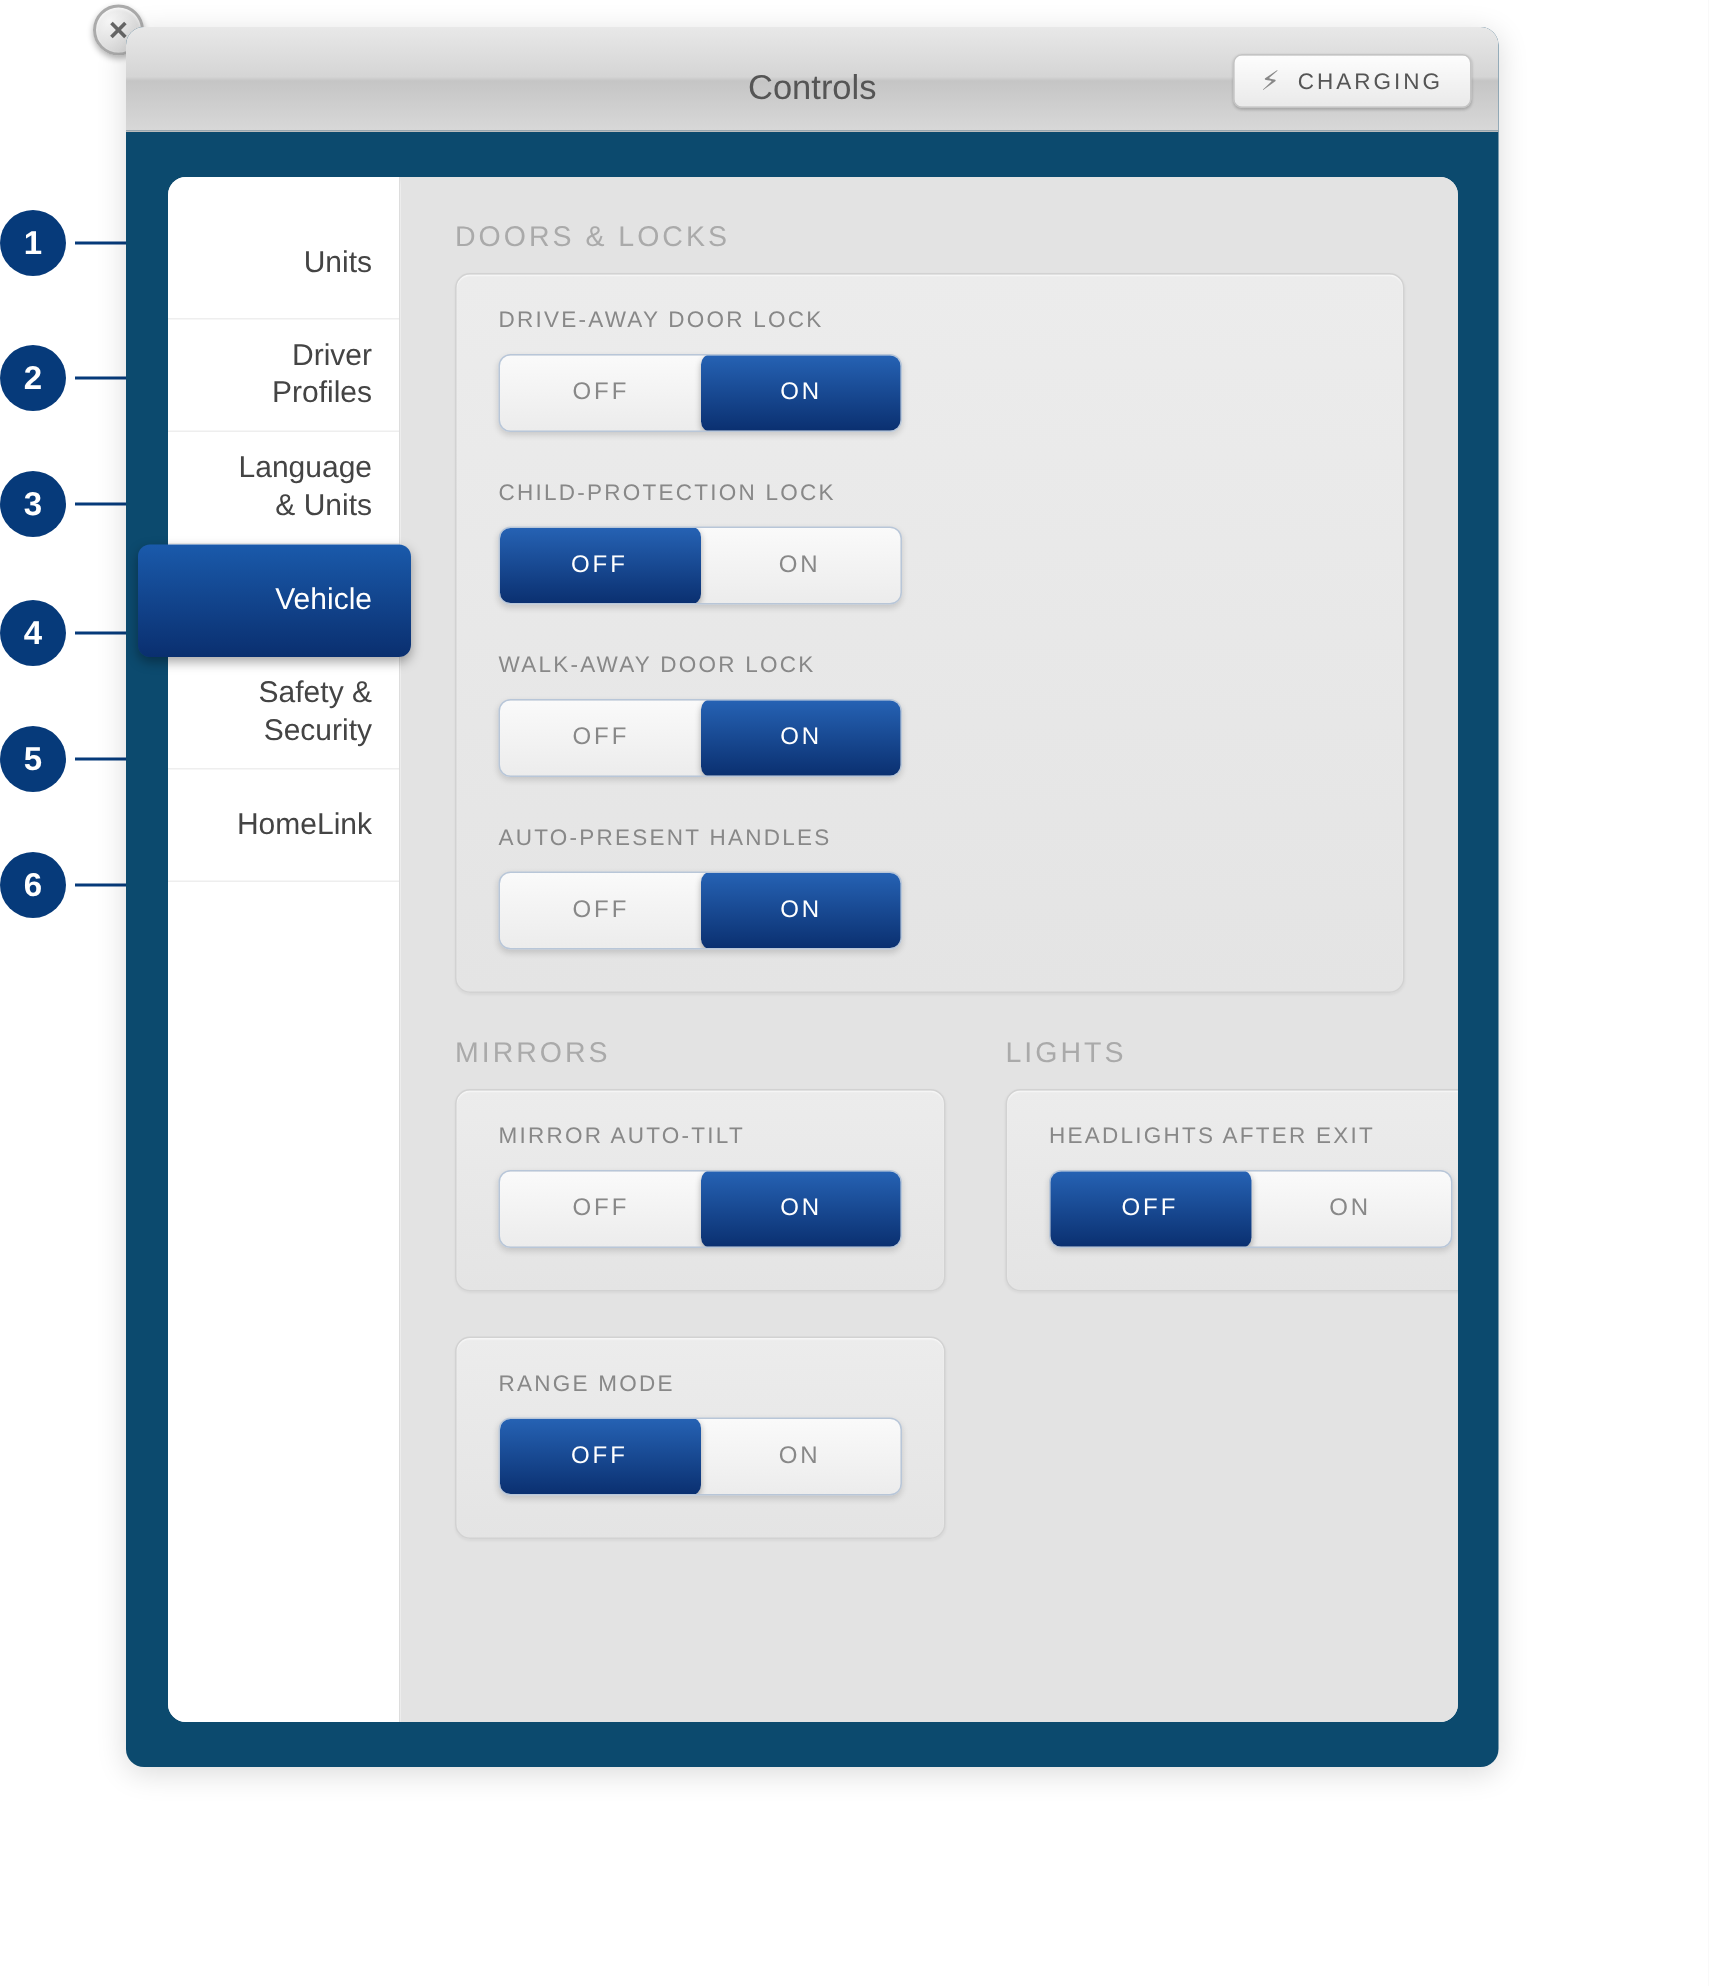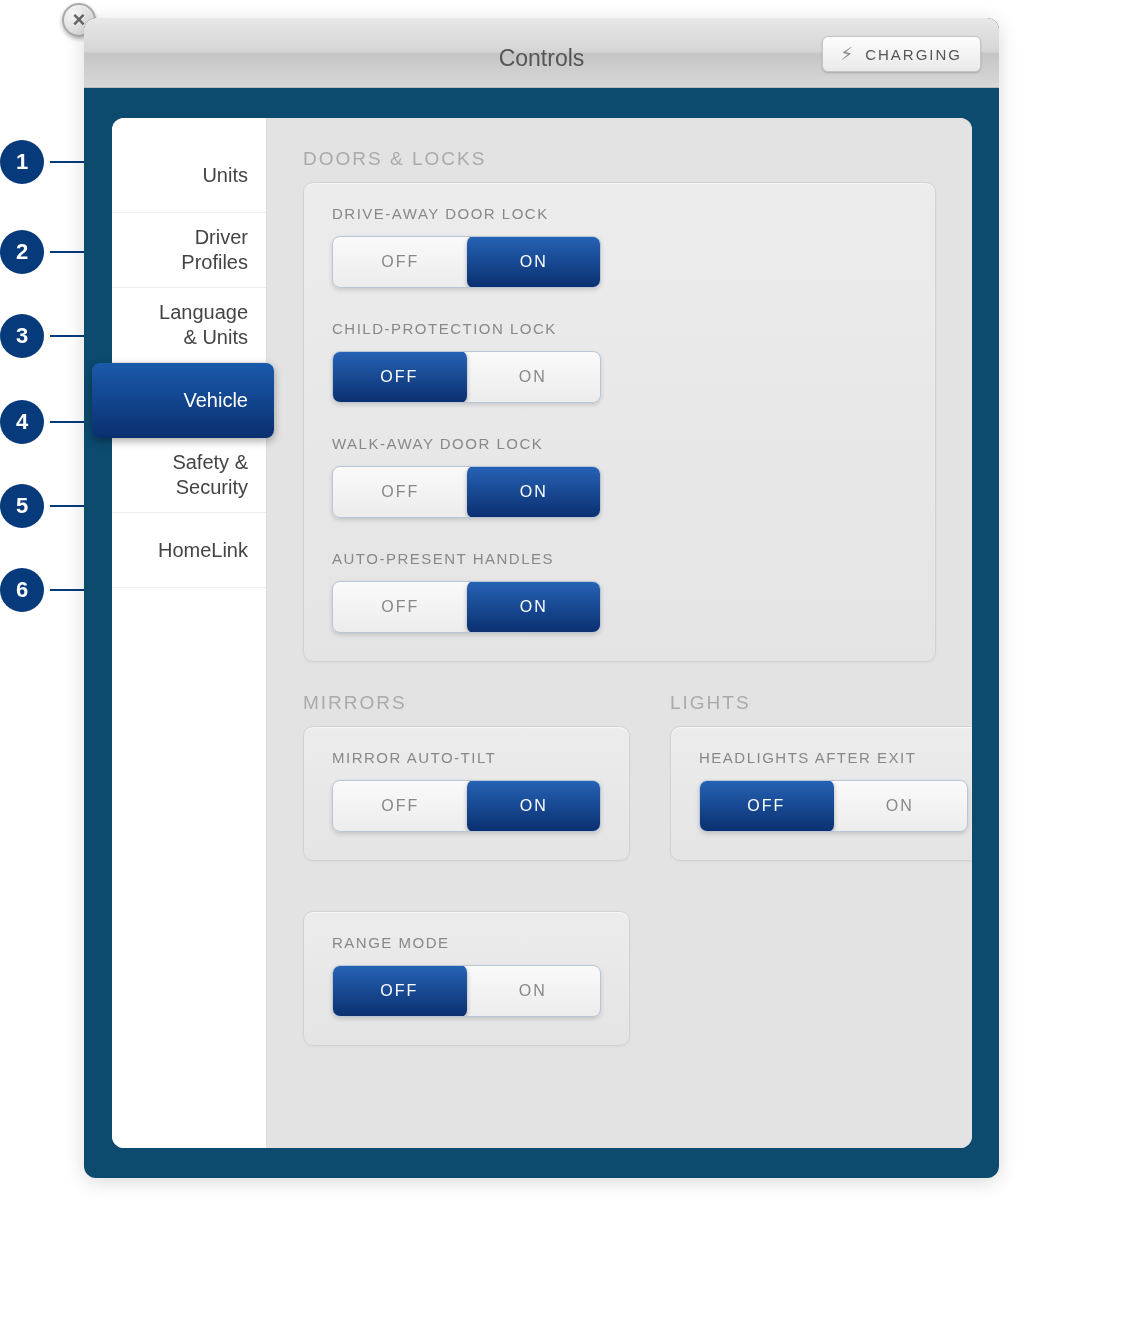--- a/index.html
+++ b/index.html
@@ -134,21 +134,20 @@
     padding: 30px 36px;
     overflow: auto;
     background: #e3e3e3;
     border-top-right-radius: 12px;
     border-bottom-right-radius: 12px;
   }
   .content-row {
     display: flex;
     gap: 40px;
     align-items: flex-end;
-    margin-top: 20px;
   }
   .section {
     margin-bottom: 30px;
   }
   .section-title {
     font-size: 19px;
     letter-spacing: 2px;
     color: #aaa;
     font-weight: 400;
     margin-bottom: 12px;

